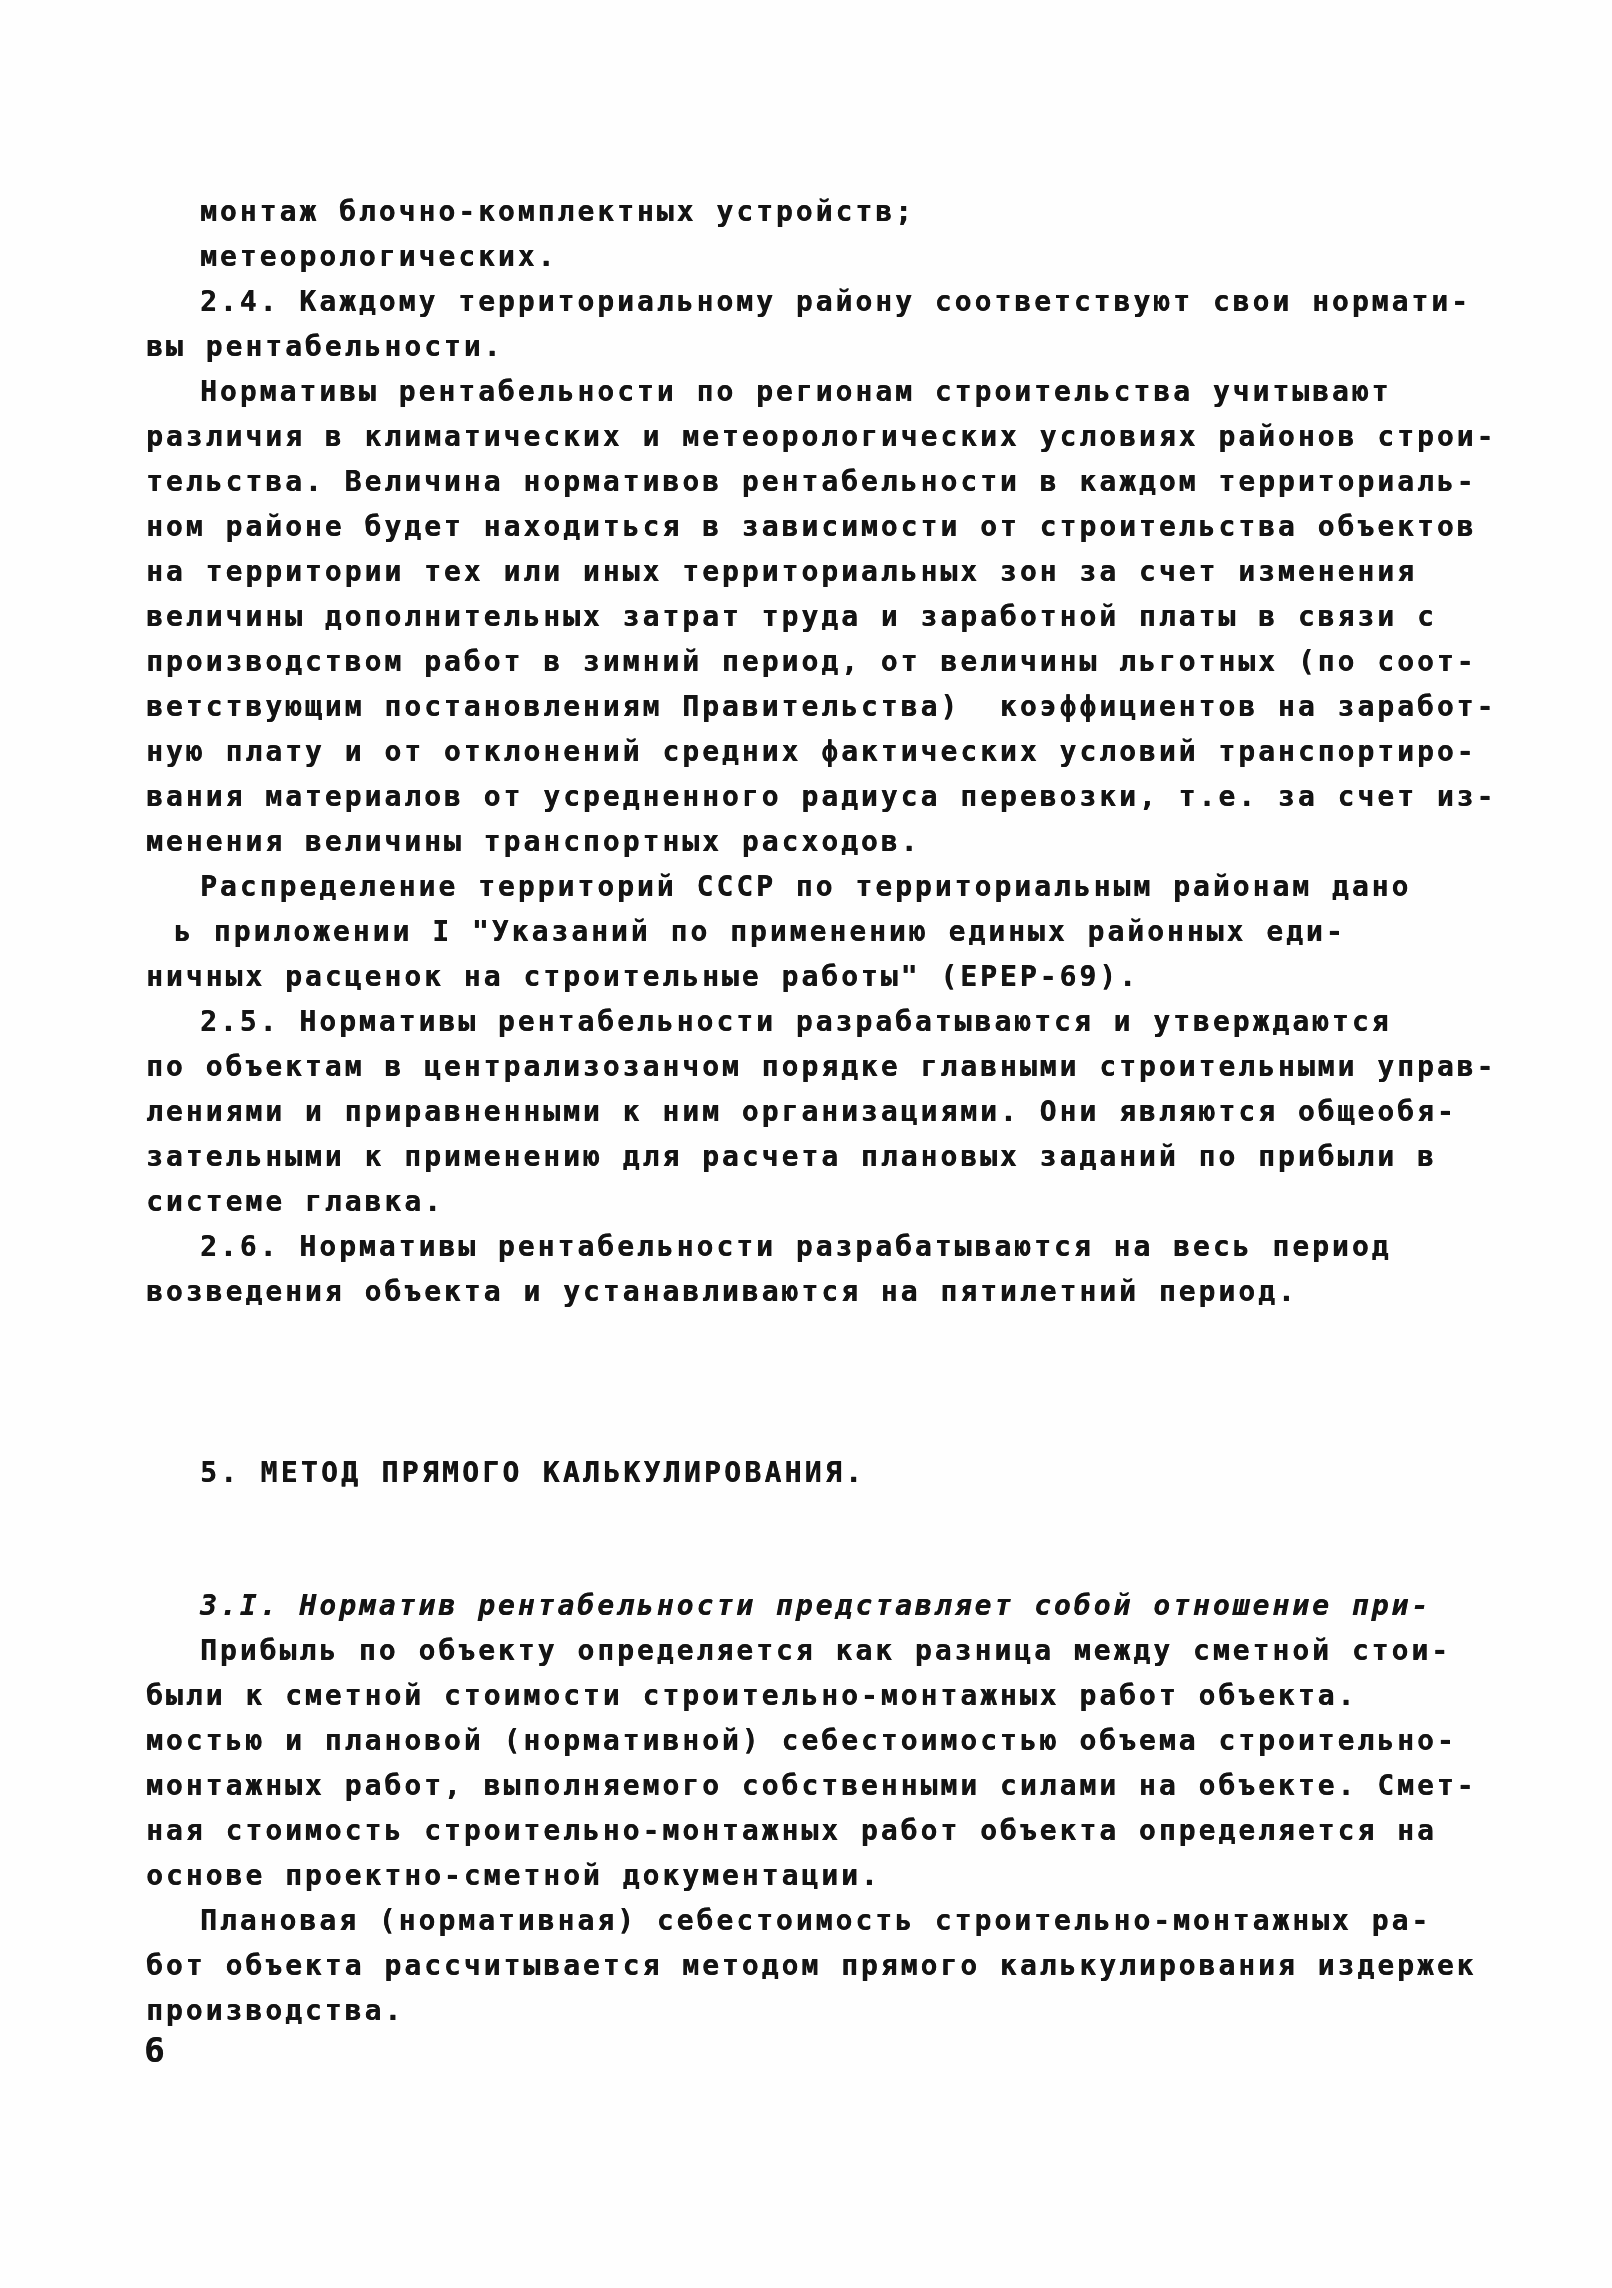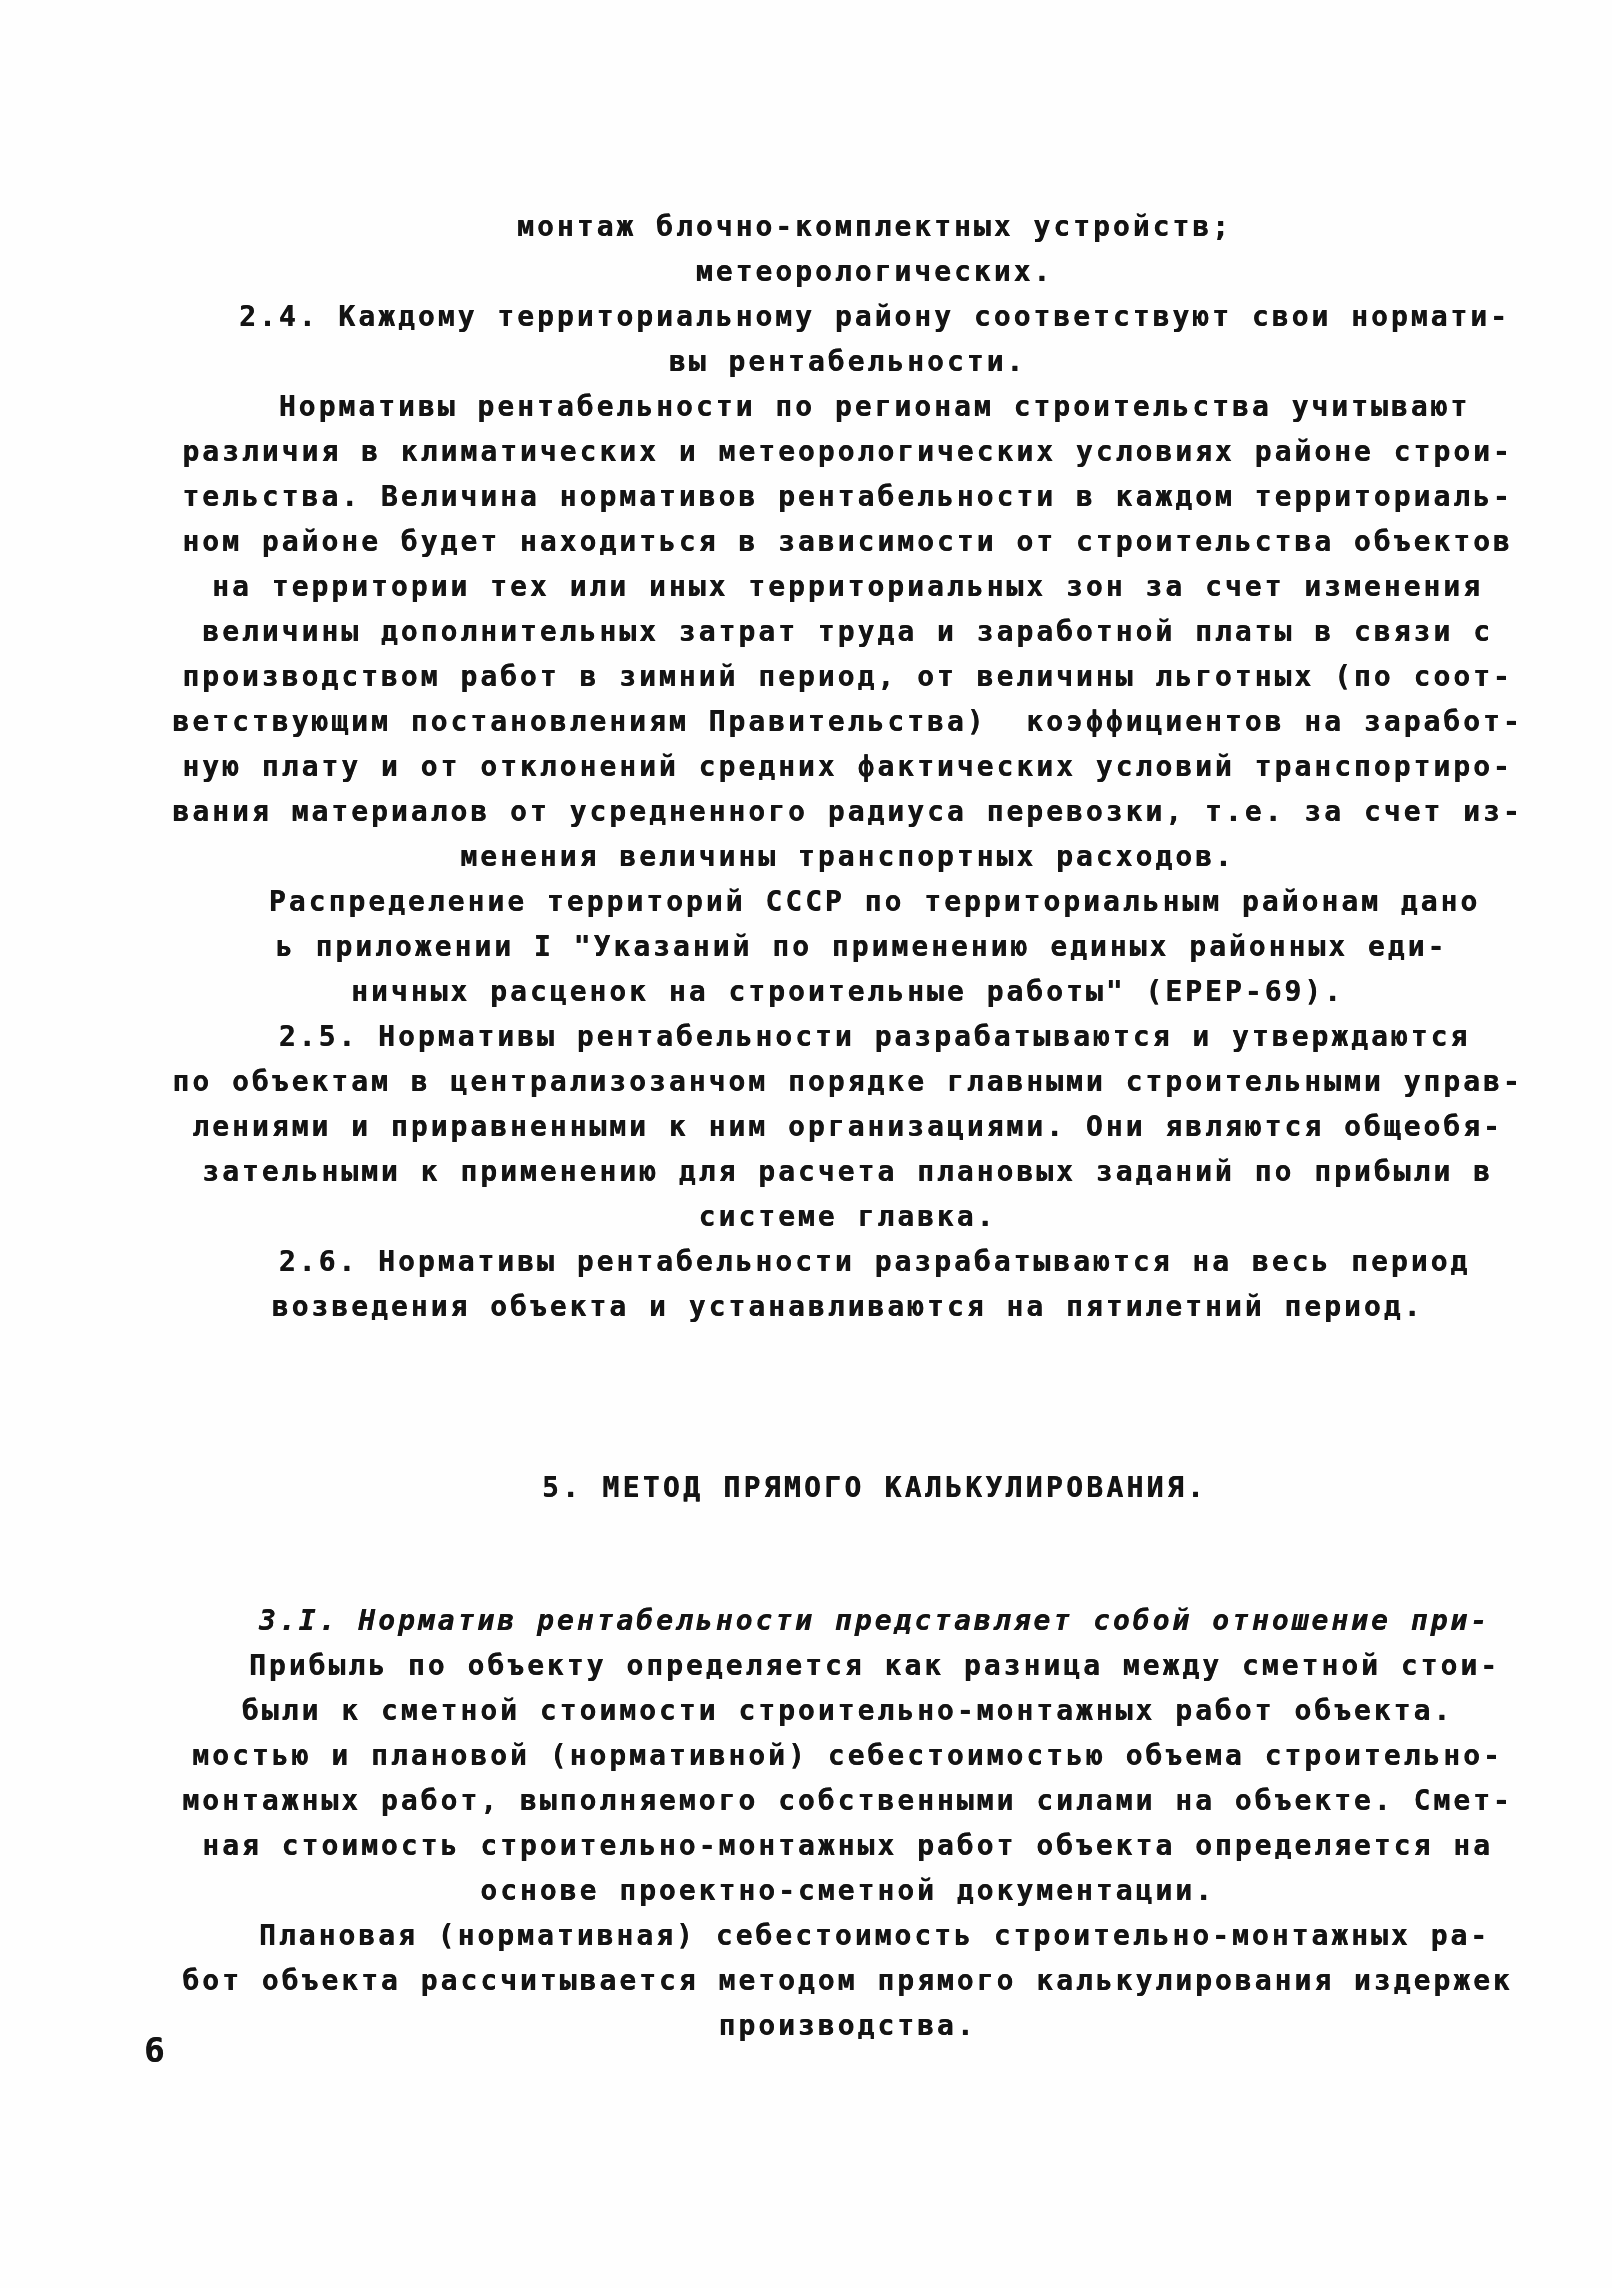--- a/index.html
+++ b/index.html
@@ -11,23 +11,22 @@
     position: relative;
     width: 1612px;
     height: 2289px;
     background: #fefefe;
     overflow: hidden;
     font-family: "DejaVu Sans Mono", "Liberation Mono", monospace;
   }
   .textblock {
     position: absolute;
     left: 146px;
-    top: 204px;
+    top: 189px;
     width: 1403px;
-    text-align: center;
   }
   .line {
     white-space: pre;
     font-size: 28px;
     font-weight: bold;
     line-height: 45px;
     height: 45px;
     letter-spacing: 3px;
     color: #141414;
     text-shadow: 0.4px 0.3px 0 #141414;
@@ -48,21 +47,21 @@
 </head>
 <body>
 
 <div class="page">
   <div class="textblock" id="doc-body">
       <div class="line indent-1">монтаж блочно-комплектных устройств;</div>
       <div class="line indent-1">метеорологических.</div>
       <div class="line indent-1">2.4. Каждому территориальному району соответствуют свои нормати-</div>
       <div class="line">вы рентабельности.</div>
       <div class="line indent-1">Нормативы рентабельности по регионам строительства учитывают</div>
-      <div class="line">различия в климатических и метеорологических условиях районе строи-</div>
+      <div class="line">различия в климатических и метеорологических условиях районов строи-</div>
       <div class="line">тельства. Величина нормативов рентабельности в каждом территориаль-</div>
       <div class="line">ном районе будет находиться в зависимости от строительства объектов</div>
       <div class="line">на территории тех или иных территориальных зон за счет изменения</div>
       <div class="line">величины дополнительных затрат труда и заработной платы в связи с</div>
       <div class="line">производством работ в зимний период, от величины льготных (по соот-</div>
       <div class="line">ветствующим постановлениям Правительства)  коэффициентов на заработ-</div>
       <div class="line">ную плату и от отклонений средних фактических условий транспортиро-</div>
       <div class="line">вания материалов от усредненного радиуса перевозки, т.е. за счет из-</div>
       <div class="line">менения величины транспортных расходов.</div>
       <div class="line indent-1">Распределение территорий СССР по территориальным районам дано</div>

